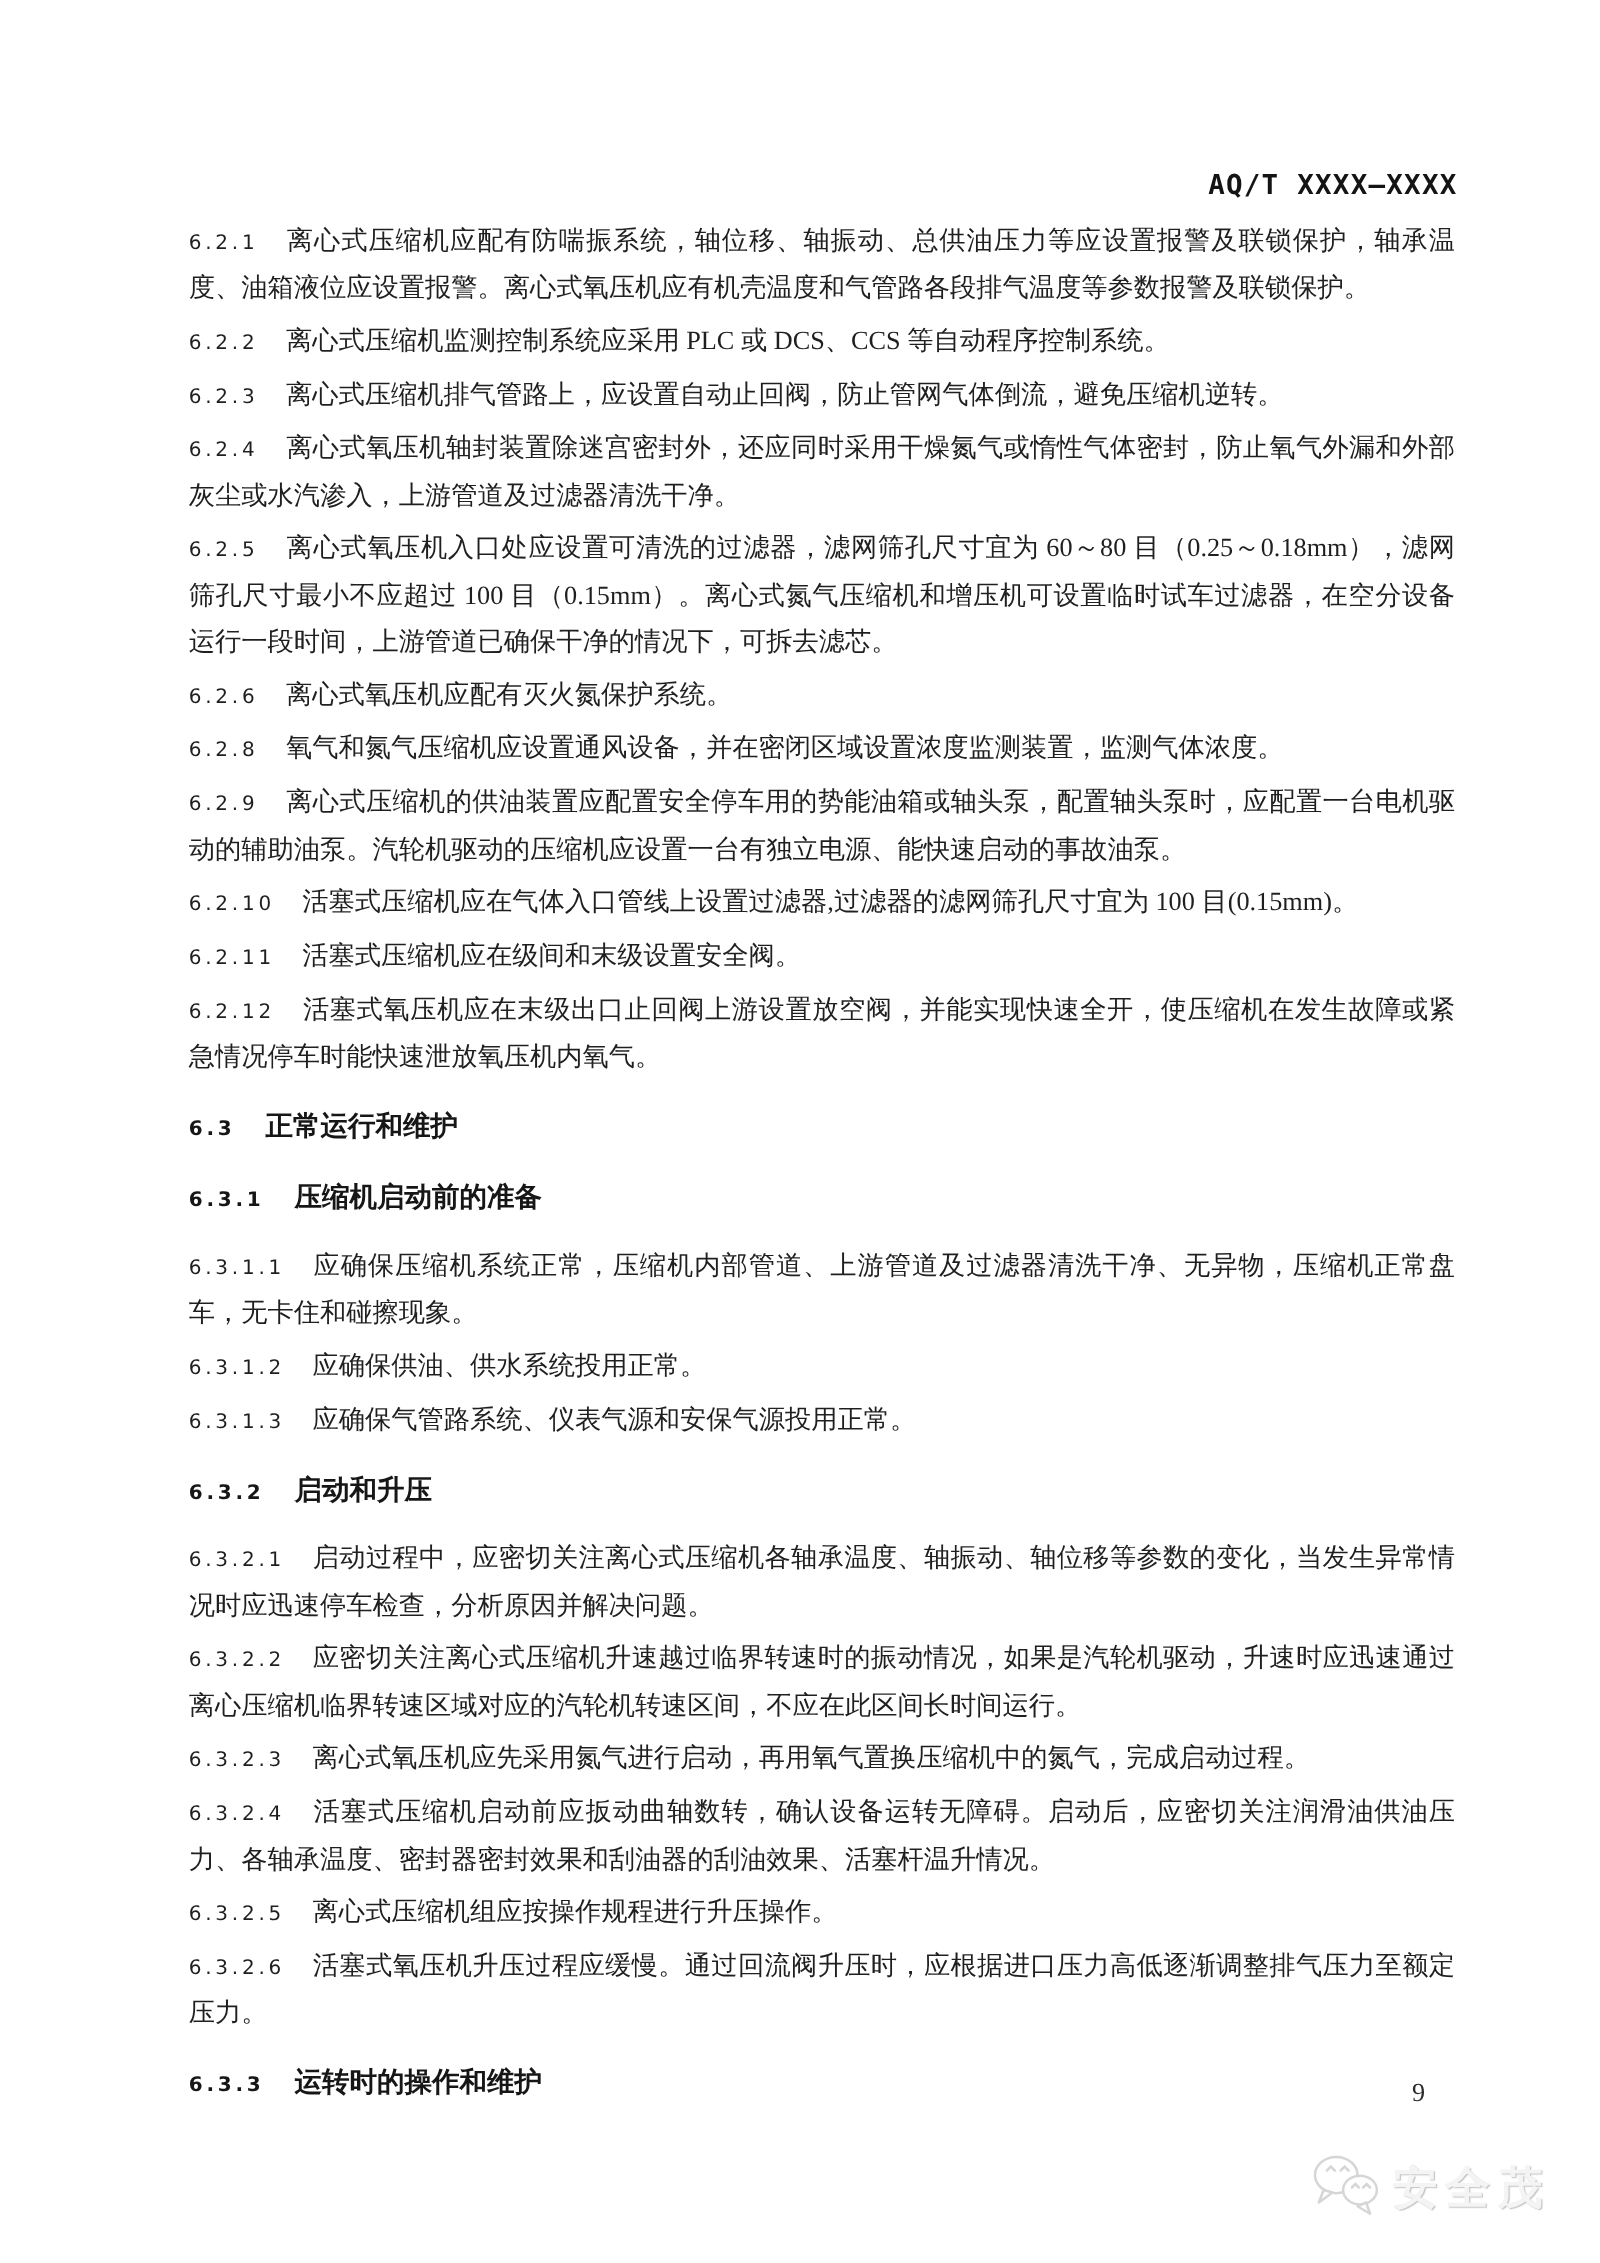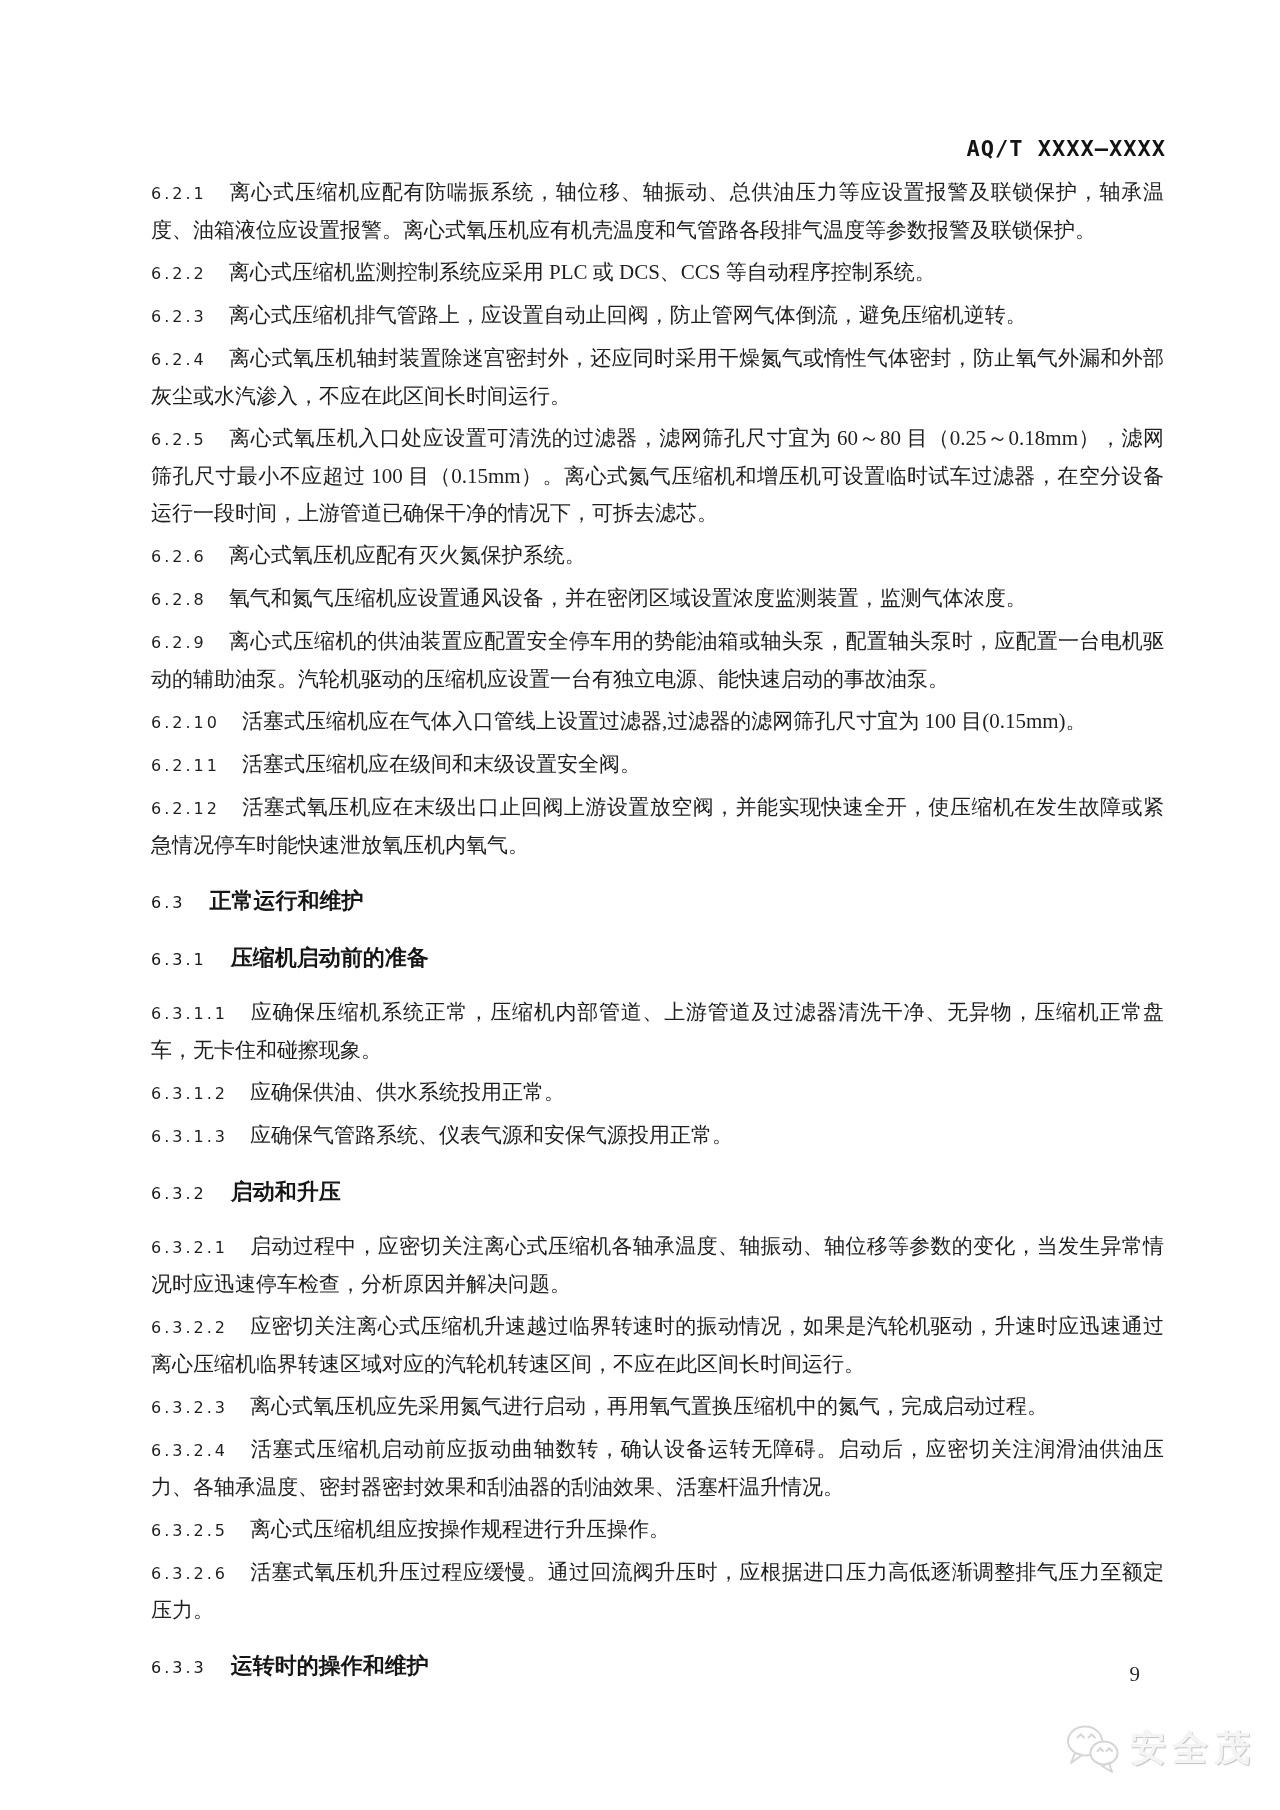--- a/index.html
+++ b/index.html
@@ -44,38 +44,38 @@
   }
   p.para.heading{
     font-family:"Liberation Sans",sans-serif;
     font-weight:bold;
     font-size:22px;
     line-height:37px;
     margin:18px 0 16px 0;
     color:#161616;
   }
   p.para.heading .num{
-    font-weight:normal;
+    font-weight:bold;
     letter-spacing:3px;
     margin-right:24px;
   }
   .page-number{
     position:absolute;
     top:1662px;
     right:140px;
     font-family:"Liberation Serif",serif;
     font-size:21px;
     color:#2a2a2a;
   }
   .watermark{
     position:absolute;
-    right:24px;
+    right:40px;
     bottom:32px;
     display:flex;
-    align-items:flex-start;
+    align-items:center;
     gap:8px;
     user-select:none;
   }
   .watermark .wm-text{
     font-family:"Liberation Sans",sans-serif;
     font-weight:bold;
     font-size:36px;
     letter-spacing:6px;
     color:#f4f4f4;
     text-shadow:1px 1px 1px #c2c2c2, -1px -1px 0 #ffffff;
@@ -88,21 +88,21 @@
 
   <div class="header-code">AQ/T XXXX—XXXX</div>
 
   <main class="content">
   <p class="para"><span class="num">6.2.1</span><span class="txt">离心式压缩机应配有防喘振系统，轴位移、轴振动、总供油压力等应设置报警及联锁保护，轴承温度、油箱液位应设置报警。离心式氧压机应有机壳温度和气管路各段排气温度等参数报警及联锁保护。</span></p>
 
   <p class="para"><span class="num">6.2.2</span><span class="txt">离心式压缩机监测控制系统应采用 PLC 或 DCS、CCS 等自动程序控制系统。</span></p>
 
   <p class="para"><span class="num">6.2.3</span><span class="txt">离心式压缩机排气管路上，应设置自动止回阀，防止管网气体倒流，避免压缩机逆转。</span></p>
 
-  <p class="para"><span class="num">6.2.4</span><span class="txt">离心式氧压机轴封装置除迷宫密封外，还应同时采用干燥氮气或惰性气体密封，防止氧气外漏和外部灰尘或水汽渗入，不应在此区间长时间运行。</span></p>
+  <p class="para"><span class="num">6.2.4</span><span class="txt">离心式氧压机轴封装置除迷宫密封外，还应同时采用干燥氮气或惰性气体密封，防止氧气外漏和外部灰尘或水汽渗入，上游管道及过滤器清洗干净。</span></p>
 
   <p class="para"><span class="num">6.2.5</span><span class="txt">离心式氧压机入口处应设置可清洗的过滤器，滤网筛孔尺寸宜为 60～80 目（0.25～0.18mm），滤网筛孔尺寸最小不应超过 100 目（0.15mm）。离心式氮气压缩机和增压机可设置临时试车过滤器，在空分设备运行一段时间，上游管道已确保干净的情况下，可拆去滤芯。</span></p>
 
   <p class="para"><span class="num">6.2.6</span><span class="txt">离心式氧压机应配有灭火氮保护系统。</span></p>
 
 
   <p class="para"><span class="num">6.2.8</span><span class="txt">氧气和氮气压缩机应设置通风设备，并在密闭区域设置浓度监测装置，监测气体浓度。</span></p>
 
   <p class="para"><span class="num">6.2.9</span><span class="txt">离心式压缩机的供油装置应配置安全停车用的势能油箱或轴头泵，配置轴头泵时，应配置一台电机驱动的辅助油泵。汽轮机驱动的压缩机应设置一台有独立电源、能快速启动的事故油泵。</span></p>
 

